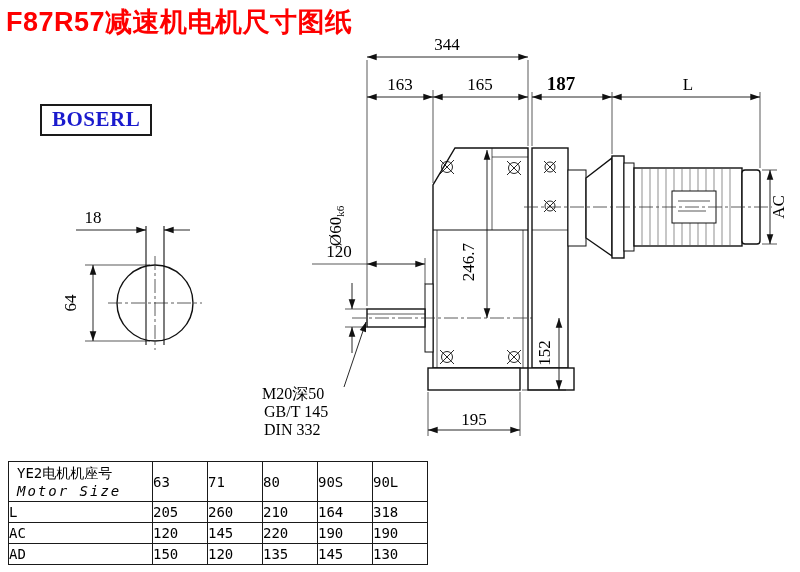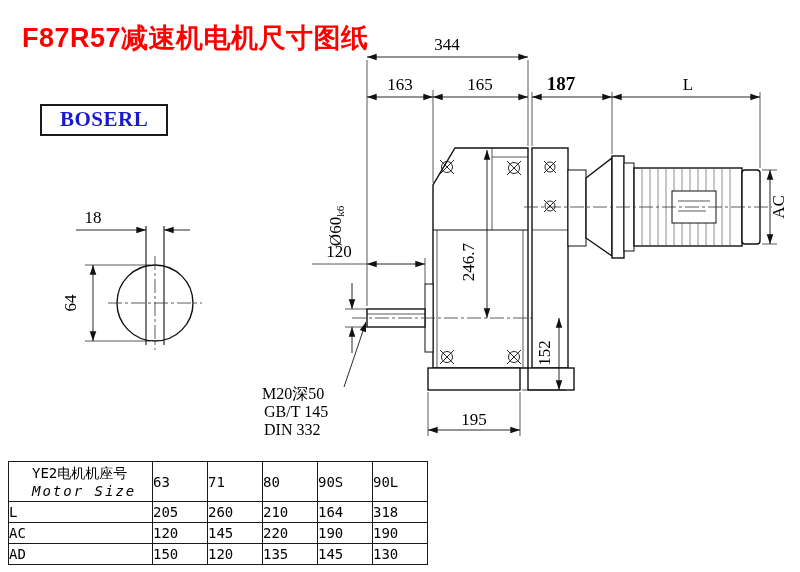--- a/index.html
+++ b/index.html
@@ -1,27 +1,27 @@
 <!DOCTYPE html>
 <html style="--title: #fe0000; --brand: #1a1acd;"><head>
 <meta charset="utf-8">
 <style>
   html,body{margin:0;padding:0;}
   body{
     width:800px;height:572px;background:#fff;position:relative;overflow:hidden;
     font-family:"Liberation Sans","DejaVu Sans",sans-serif;color:#000;
   }
   .title{
-    position:absolute;left:6px;top:4px;margin:16px;
+    position:absolute;left:6px;top:4px;margin:0;
     font-size:27px;font-weight:700;color:var(--title,#fe0000);
     font-family:"Liberation Sans","DejaVu Sans",sans-serif;letter-spacing:0.5px;
   }
   .brand{
     position:absolute;left:40px;top:104px;
-    border:2px solid #1a1a1a;padding:1px 18px 2px;
+    border:2px solid #1a1a1a;padding:1px 10px 2px;
     font-family:"Liberation Serif","DejaVu Serif",serif;
     font-size:21px;font-weight:bold;color:var(--brand,#1a1acd);letter-spacing:0.5px;
     background:#fff;
   }
   .drawing{position:absolute;left:0;top:0;}
   
   .ol{fill:#fff;stroke:#111;stroke-width:1.4;}
   .ol2{fill:#fff;stroke:#111;stroke-width:1;}
   .ln{fill:none;stroke:#111;stroke-width:1.1;}
   .thin{fill:none;stroke:#111;stroke-width:0.7;}
@@ -33,21 +33,21 @@
   .dtxt-b{font-family:"Liberation Serif","DejaVu Serif",serif;font-size:19px;font-weight:bold;fill:#000;}
   .ntxt{font-family:"Liberation Serif","DejaVu Serif",serif;font-size:16px;fill:#000;}
   
   .spec{
     position:absolute;left:8px;top:461px;border-collapse:collapse;table-layout:fixed;
     font-family:"DejaVu Sans Mono","Liberation Mono",monospace;font-size:14px;color:#000;background:#fff;
   }
   .spec td{border:1px solid #1a1a1a;padding:0;}
   .spec tr{height:21px;}
   .spec tr.hdr{height:40px;}
-  .spec .hcell{text-align:left;padding-left:23px;}
+  .spec .hcell{text-align:left;padding-left:8px;}
   .spec .hen{letter-spacing:2px;font-style:italic;}
 </style>
 </head>
 <body>
 
 <h1 class="title">F87R57减速机电机尺寸图纸</h1>
 
 <div class="brand">
   <span>BOSERL</span>
 </div>

